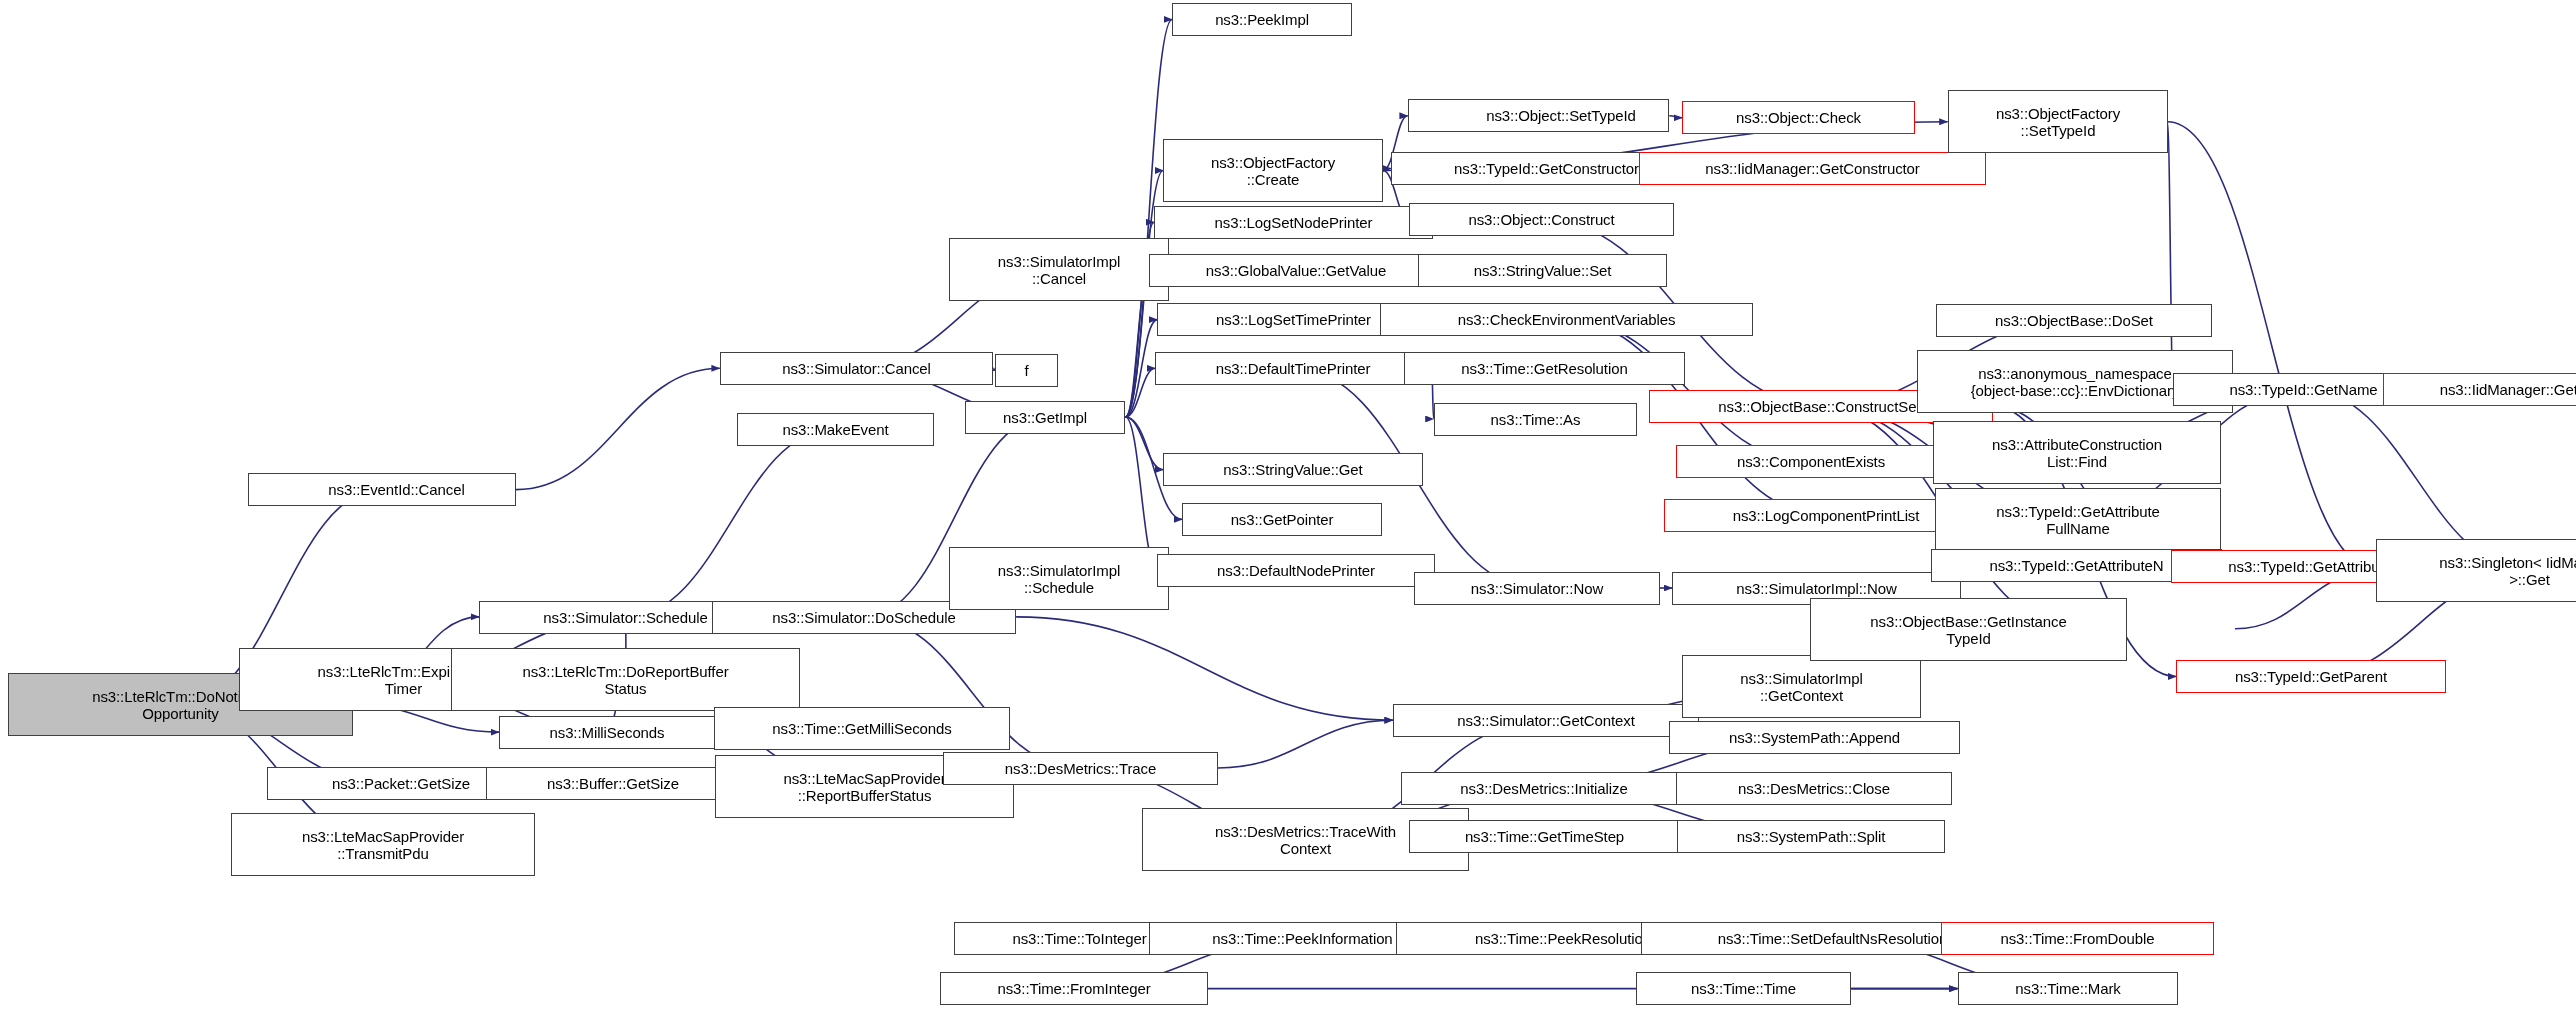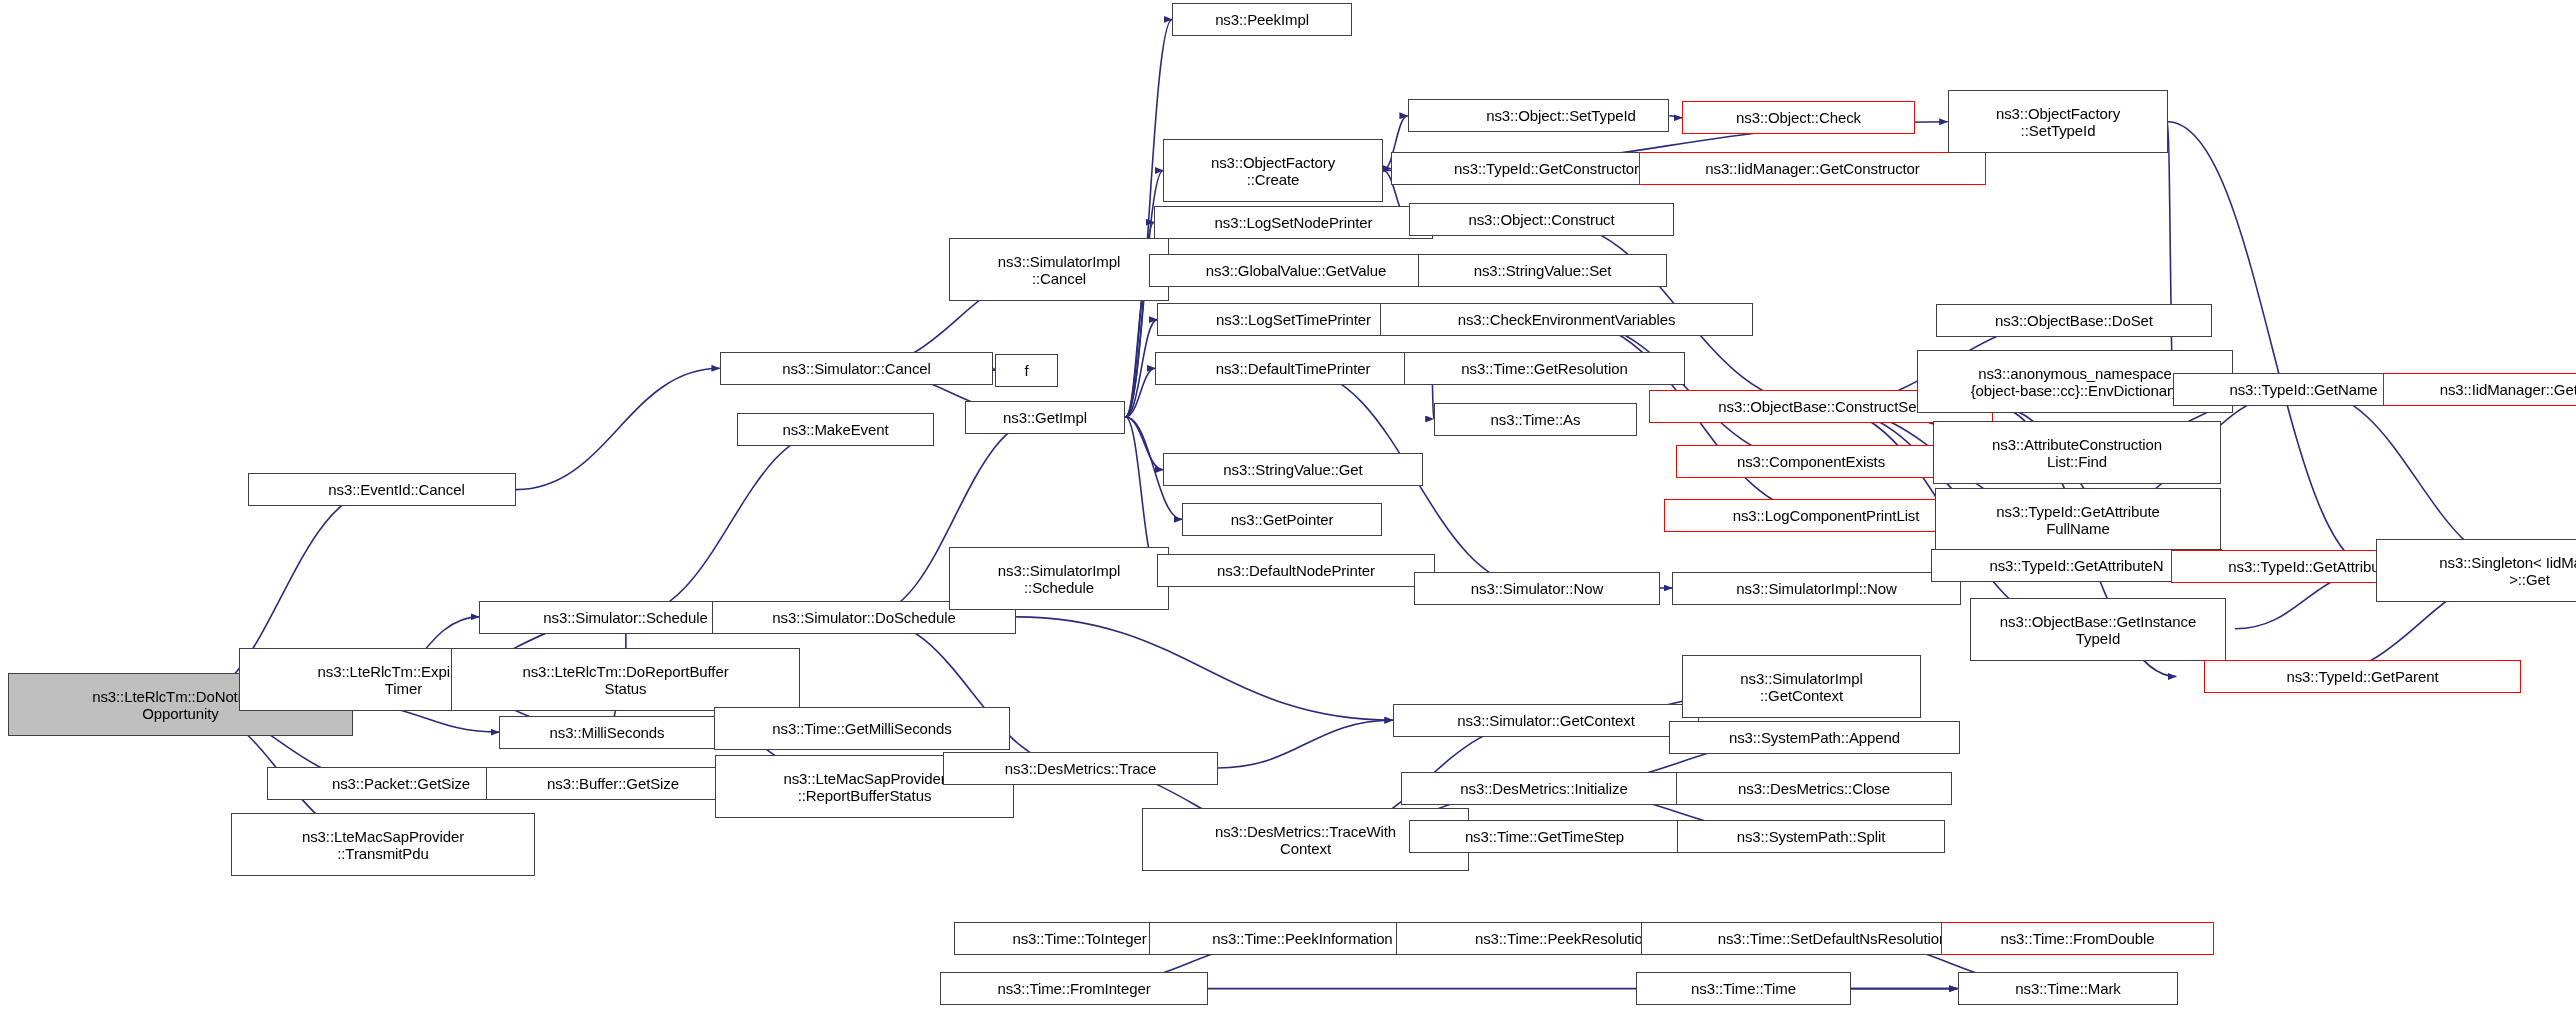--- a/index.html
+++ b/index.html
@@ -220,23 +220,23 @@
       <div class="node" style="left: 1948px; top: 90px; width: 220px; height: 63px;">ns3::ObjectFactory
 ::SetTypeId</div>
       <div class="node" style="left: 1936px; top: 304px; width: 276px; height: 33px;">ns3::ObjectBase::DoSet</div>
       <div class="node" style="left: 1917px; top: 350px; width: 316px; height: 63px;">ns3::anonymous_namespace
 {object-base::cc}::EnvDictionary</div>
       <div class="node" style="left: 1933px; top: 421px; width: 288px; height: 63px;">ns3::AttributeConstruction
 List::Find</div>
       <div class="node" style="left: 1935px; top: 488px; width: 286px; height: 63px;">ns3::TypeId::GetAttribute
 FullName</div>
       <div class="node" style="left: 1931px; top: 549px; width: 291px; height: 33px;">ns3::TypeId::GetAttributeN</div>
-      <div class="node" style="left: 1970px; top: 598px; width: 256px; height: 63px;">ns3::ObjectBase::GetInstance
+      <div class="node" style="left: 1810px; top: 598px; width: 317px; height: 63px;">ns3::ObjectBase::GetInstance
 TypeId</div>
       <div class="node" style="left: 2173px; top: 373px; width: 261px; height: 33px;">ns3::TypeId::GetName</div>
       <div class="node red" style="left: 2171px; top: 550px; width: 278px; height: 33px;">ns3::TypeId::GetAttribute</div>
-      <div class="node red" style="left: 2176px; top: 660px; width: 317px; height: 33px; margin-left: 28px;">ns3::TypeId::GetParent</div>
+      <div class="node red" style="left: 2176px; top: 660px; width: 270px; height: 33px;">ns3::TypeId::GetParent</div>
       <div class="node red" style="left: 2383px; top: 373px; width: 291px; height: 33px;">ns3::IidManager::GetName</div>
       <div class="node" style="left: 2376px; top: 539px; width: 307px; height: 63px;">ns3::Singleton&lt; IidManager
 &gt;::Get</div>
     </div>
 </div>
 
 
 </body></html>

